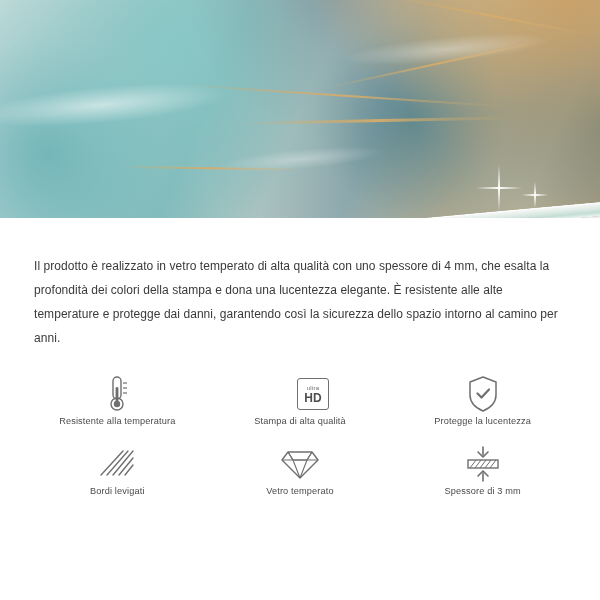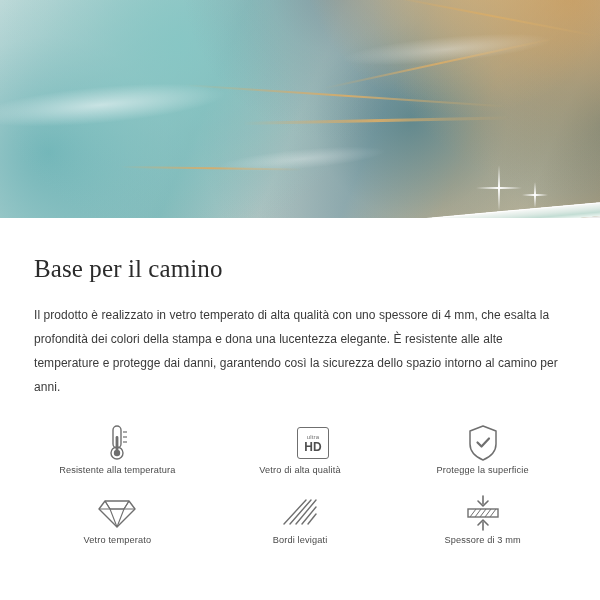--- a/index.html
+++ b/index.html
@@ -232,21 +232,20 @@
         </div>
         <div class="panel-edge"></div>
       </div>
       <div class="sparkle"></div>
       <div class="sparkle2"></div>
     </div>
   </div>
 
   <div class="content">
     <h1 class="headline">
-      <span>Base per il camino</span>
     </h1>
     <p class="body-copy">Il prodotto è realizzato in vetro temperato di alta qualità con uno spessore di 4 mm, che esalta la profondità dei colori della stampa e dona una lucentezza elegante. È resistente alle alte temperature e protegge dai danni, garantendo così la sicurezza dello spazio intorno al camino per anni.</p>
   </div>
 
   <div class="features">
 
     <div class="feature">
       <div class="feature-icon">
         <svg width="34" height="42" viewBox="0 0 34 42" fill="none">
           <rect x="13" y="4" width="8" height="22" rx="4" stroke="#6f6f6f" stroke-width="1.4"></rect>
@@ -261,62 +260,62 @@
       <div class="feature-label">Resistente alla temperatura</div>
     </div>
 
     <div class="feature">
       <div class="feature-icon">
         <div class="hd-box">
           <span class="ultra">ultra</span>
           <span class="hd">HD</span>
         </div>
       </div>
-      <div class="feature-label">Vetro di alta qualità</div>
+      <div class="feature-label">Stampa di alta qualità</div>
     </div>
 
     <div class="feature">
       <div class="feature-icon">
         <svg width="36" height="42" viewBox="0 0 36 42" fill="none">
           <path d="M18 4 L31 9 V22 C31 30 25 35 18 38 C11 35 5 30 5 22 V9 Z" stroke="#6f6f6f" stroke-width="1.5" fill="none" stroke-linejoin="round"></path>
           <path d="M12.5 20.5 L16.5 24.5 L24 16.5" stroke="#6f6f6f" stroke-width="2.2" fill="none" stroke-linecap="round" stroke-linejoin="round"></path>
         </svg>
       </div>
-      <div class="feature-label">Protegge la superficie</div>
+      <div class="feature-label">Protegge la lucentezza</div>
+    </div>
+
+    <div class="feature">
+      <div class="feature-icon">
+        <svg width="40" height="34" viewBox="0 0 40 34" fill="none">
+          <path d="M4 28 L26 4" stroke="#6f6f6f" stroke-width="1.4" stroke-linecap="round"></path>
+          <path d="M10 28 L31 4" stroke="#6f6f6f" stroke-width="1.4" stroke-linecap="round"></path>
+          <path d="M16 28 L36 4" stroke="#6f6f6f" stroke-width="1.4" stroke-linecap="round"></path>
+          <path d="M22 28 L36 11" stroke="#6f6f6f" stroke-width="1.4" stroke-linecap="round"></path>
+          <path d="M28 28 L36 18" stroke="#6f6f6f" stroke-width="1.4" stroke-linecap="round"></path>
+        </svg>
+      </div>
+      <div class="feature-label">Bordi levigati</div>
     </div>
 
     <div class="feature">
       <div class="feature-icon">
         <svg width="40" height="36" viewBox="0 0 40 36" fill="none">
           <path d="M8 6 H32 L38 14 L20 32 L2 14 Z" stroke="#6f6f6f" stroke-width="1.4" fill="none" stroke-linejoin="round"></path>
           <path d="M2 14 H38" stroke="#6f6f6f" stroke-width="1.1"></path>
           <path d="M8 6 L13 14 L20 32" stroke="#6f6f6f" stroke-width="1.1" fill="none"></path>
           <path d="M32 6 L27 14 L20 32" stroke="#6f6f6f" stroke-width="1.1" fill="none"></path>
           <path d="M13 14 H27" stroke="#6f6f6f" stroke-width="1.1"></path>
           <path d="M8 6 L13 14 M32 6 L27 14" stroke="#6f6f6f" stroke-width="1.1"></path>
         </svg>
       </div>
       <div class="feature-label">Vetro temperato</div>
     </div>
 
     <div class="feature">
       <div class="feature-icon">
-        <svg width="40" height="34" viewBox="0 0 40 34" fill="none">
-          <path d="M4 28 L26 4" stroke="#6f6f6f" stroke-width="1.4" stroke-linecap="round"></path>
-          <path d="M10 28 L31 4" stroke="#6f6f6f" stroke-width="1.4" stroke-linecap="round"></path>
-          <path d="M16 28 L36 4" stroke="#6f6f6f" stroke-width="1.4" stroke-linecap="round"></path>
-          <path d="M22 28 L36 11" stroke="#6f6f6f" stroke-width="1.4" stroke-linecap="round"></path>
-          <path d="M28 28 L36 18" stroke="#6f6f6f" stroke-width="1.4" stroke-linecap="round"></path>
-        </svg>
-      </div>
-      <div class="feature-label">Bordi levigati</div>
-    </div>
-
-    <div class="feature">
-      <div class="feature-icon">
         <svg width="40" height="40" viewBox="0 0 40 40" fill="none">
           <path d="M20 3 V11" stroke="#6f6f6f" stroke-width="1.6" stroke-linecap="round"></path>
           <path d="M15 8 L20 13 L25 8" stroke="#6f6f6f" stroke-width="1.6" fill="none" stroke-linecap="round" stroke-linejoin="round"></path>
           <rect x="5" y="16" width="30" height="8" stroke="#6f6f6f" stroke-width="1.4" fill="none"></rect>
           <path d="M7 24 L13 16 M12 24 L18 16 M17 24 L23 16 M22 24 L28 16 M27 24 L33 16" stroke="#6f6f6f" stroke-width="1"></path>
           <path d="M20 37 V29" stroke="#6f6f6f" stroke-width="1.6" stroke-linecap="round"></path>
           <path d="M15 32 L20 27 L25 32" stroke="#6f6f6f" stroke-width="1.6" fill="none" stroke-linecap="round" stroke-linejoin="round"></path>
         </svg>
       </div>
       <div class="feature-label">Spessore di 3 mm</div>

